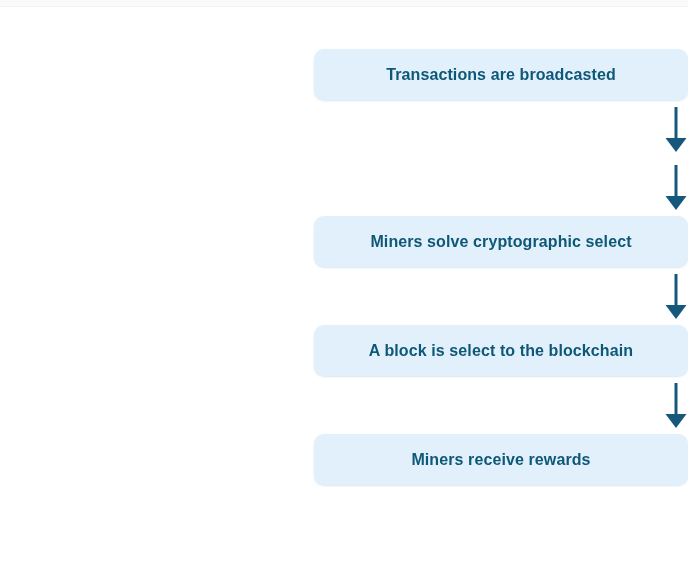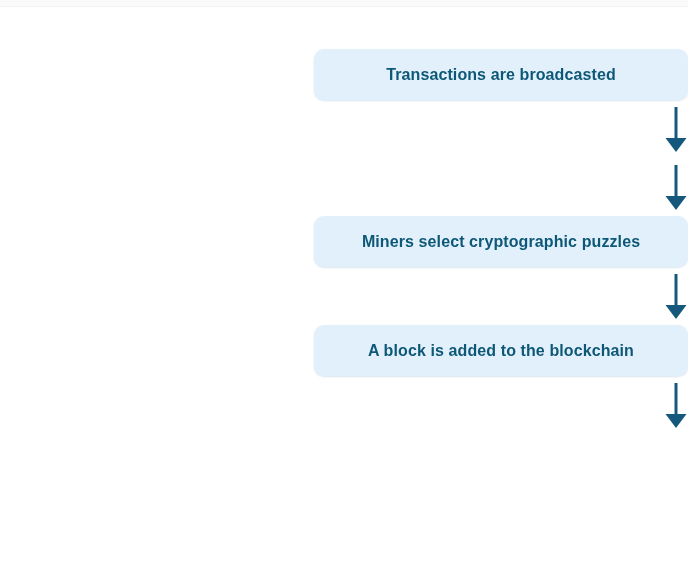--- a/index.html
+++ b/index.html
@@ -87,35 +87,38 @@
 
 
   <div class="flow-arrow">
     <svg width="24" height="46" viewBox="0 0 24 46" aria-hidden="true">
       <line x1="12" y1="1" x2="12" y2="33" stroke="currentColor" stroke-width="3"></line>
       <path d="M12 46 L1.5 32 L22.5 32 Z" fill="currentColor"></path>
     </svg>
   </div>
 
   <div class="flow-node">
-    <span class="label">Miners select cryptographic puzzles</span>
+    <span class="label">Miners solve cryptographic select</span>
   </div>
 
   <div class="flow-arrow">
     <svg width="24" height="46" viewBox="0 0 24 46" aria-hidden="true">
       <line x1="12" y1="1" x2="12" y2="33" stroke="currentColor" stroke-width="3"></line>
       <path d="M12 46 L1.5 32 L22.5 32 Z" fill="currentColor"></path>
     </svg>
   </div>
 
   <div class="flow-node">
-    <span class="label">A block is added to the blockchain</span>
+    <span class="label">A block is select to the blockchain</span>
   </div>
 
   <div class="flow-arrow">
     <svg width="24" height="46" viewBox="0 0 24 46" aria-hidden="true">
       <line x1="12" y1="1" x2="12" y2="33" stroke="currentColor" stroke-width="3"></line>
       <path d="M12 46 L1.5 32 L22.5 32 Z" fill="currentColor"></path>
     </svg>
   </div>
 
+  <div class="flow-node">
+    <span class="label">Miners receive rewards</span>
+  </div>
 
 </div>
 
 </body></html>

